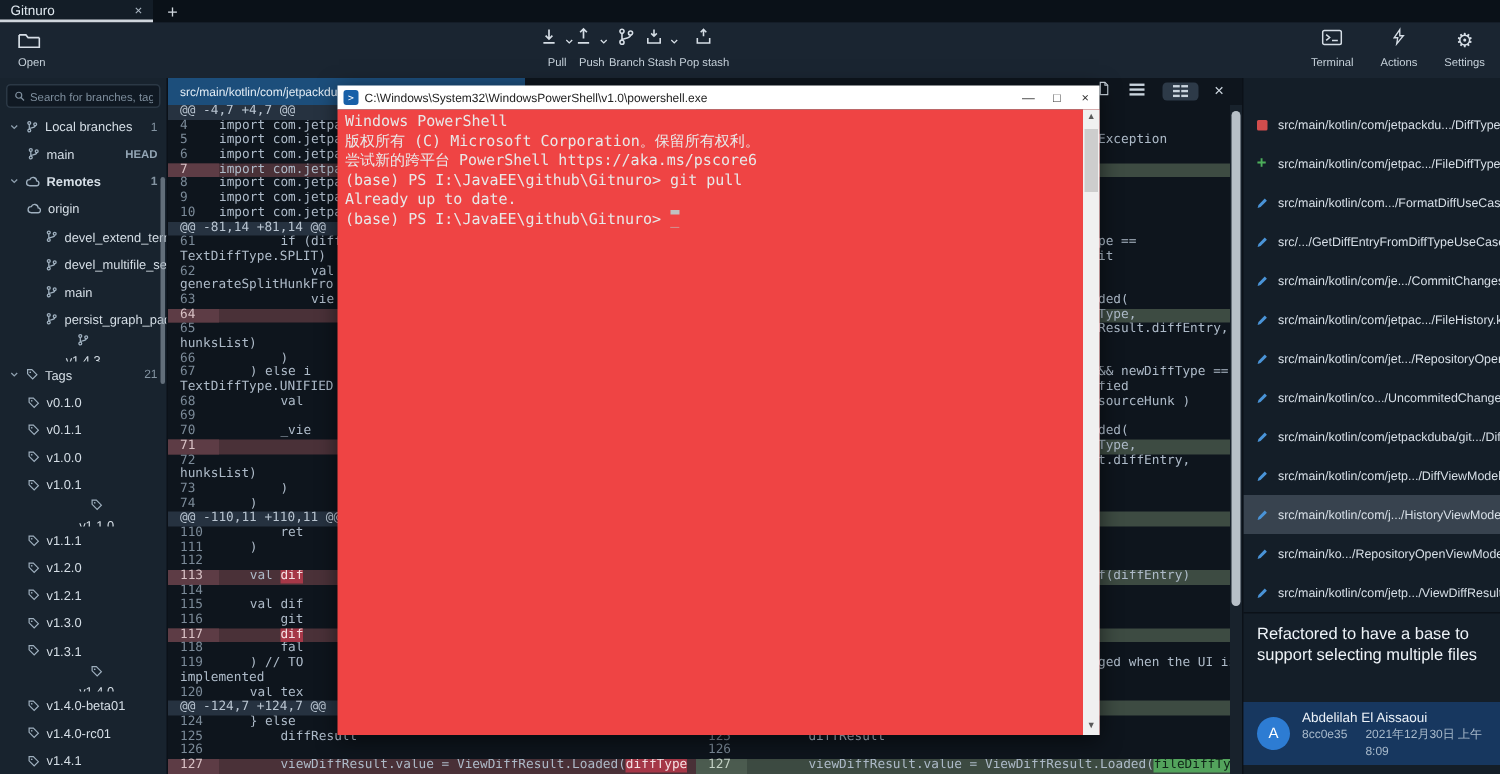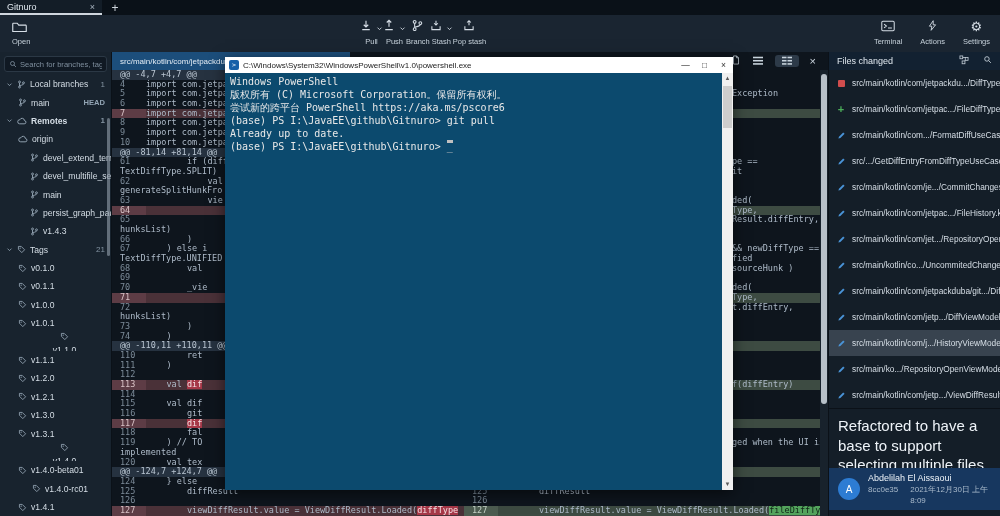--- a/index.html
+++ b/index.html
@@ -61,42 +61,42 @@
   .hl-add{background:#53a35c;color:#0f2417;}
   #diff-scroll{position:absolute;right:0;top:18px;width:8px;bottom:0;background:#18222c;}
   #diff-scroll .thumb{position:absolute;left:1px;top:4px;width:6px;height:330px;background:#b7c0c8;border-radius:3px;}
   
   #console{position:absolute;left:225px;top:57px;width:508px;height:433px;z-index:6;box-shadow:0 3px 14px rgba(0,0,0,.55);}
   #console-title{height:16px;background:#ffffff;display:flex;align-items:center;padding-left:4px;font-size:8px;color:#222;}
   .ps-ico{width:10px;height:10px;background:#1860a8;border-radius:2px;color:#fff;font-size:6.5px;line-height:10px;
           text-align:center;margin-right:4px;font-family:"DejaVu Sans Mono",monospace;flex:0 0 auto;}
   #console-title .t{white-space:nowrap;overflow:hidden;flex:1;}
   .win-btn{width:19px;text-align:center;font-size:8.5px;color:#333;flex:0 0 auto;}
-  #console-body{position:absolute;left:0;top:16px;right:0;bottom:0;background:#0c4a6e;overflow:hidden;
+  #console-body{position:absolute;left:0;top:16px;right:0;bottom:0;background:#ef4444;overflow:hidden;
                 font-family:"DejaVu Sans Mono",monospace;font-size:10px;line-height:13px;color:#e8e8e8;
                 padding:2px 0 0 5px;white-space:pre;}
   #console-sb{position:absolute;top:16px;right:0;width:11px;bottom:0;background:#f0f0f0;}
   #console-sb .ar{position:absolute;left:0;width:11px;height:11px;color:#5a5a5a;font-size:6px;line-height:11px;text-align:center;}
   #console-sb .up{top:0;}
   #console-sb .dn{bottom:0;}
   #console-sb .thumb{position:absolute;left:1px;right:1px;top:13px;height:42px;background:#cdcdcd;}
   .cursor{background:#c0c0c0;color:#c0c0c0;display:inline-block;width:6px;height:3px;vertical-align:baseline;}
   
   #files{position:absolute;left:828px;top:52px;right:0;bottom:0;background:#141e28;border-left:1px solid #0b1118;box-sizing:border-box;}
   #files-header{height:18px;background:#122131;display:flex;align-items:center;padding:0 8px;color:#dfe7ee;font-size:9px;}
   #files-header .hicons{margin-left:auto;display:flex;gap:14px;color:#c2cdd6;}
   #files-list{position:absolute;left:0;top:18px;right:0;height:338px;overflow:hidden;}
   .file-row{height:26px;display:flex;align-items:center;padding:0 7px;font-size:8.3px;color:#d7dfe7;gap:6px;white-space:nowrap;overflow:hidden;}
   .file-row.sel{background:#38434f;}
   .fs{width:10px;flex:0 0 auto;display:flex;align-items:center;justify-content:center;}
   .fs .sq{width:7px;height:7px;background:#d14d4d;border-radius:1px;}
   .fs .plus{color:#4cae5a;font-size:11px;font-weight:bold;line-height:10px;}
   .fs svg{color:#4a94d8;}
   #commit-msg{position:absolute;left:0;top:356px;right:0;height:56px;border-top:1px solid #0b1118;padding:7px 9px;
-              box-sizing:border-box;font-size:15px;line-height:1.3;color:#eef3f8;}
+              box-sizing:border-box;font-size:11px;line-height:1.3;color:#eef3f8;}
   #author-bar{position:absolute;left:0;bottom:6px;right:0;height:42px;background:#17375f;display:flex;align-items:center;padding:0 9px;box-sizing:border-box;}
   .avatar{width:22px;height:22px;border-radius:50%;background:#2d7cd3;color:#fff;font-size:10px;display:flex;
           align-items:center;justify-content:center;margin-right:8px;flex:0 0 auto;}
   .a-name{font-size:9px;color:#ecf2f8;line-height:12px;}
   .a-meta{font-size:8px;color:#a9bacb;display:flex;gap:12px;line-height:11px;}
 </style>
 </head>
 <body>
 
 <div id="tabbar">
@@ -310,21 +310,21 @@
             <g fill="none" stroke="currentColor" stroke-width="1.5">
               <circle cx="4.5" cy="3.5" r="1.7"></circle>
               <circle cx="4.5" cy="12.5" r="1.7"></circle>
               <circle cx="11.5" cy="5" r="1.7"></circle>
               <path d="M4.5 5.3v5.4M11.5 6.8c0 3-7 2.2-7 4"></path>
             </g>
           </svg>
         </span>
         <span>persist_graph_padding</span>
       </div>
-      <div class="sb-row" style="padding-left: 30px;">
+      <div class="sb-row" style=" flex-direction: column;">
         <span class="sico">
           <svg width="9" height="9" viewBox="0 0 16 16">
             <g fill="none" stroke="currentColor" stroke-width="1.5">
               <circle cx="4.5" cy="3.5" r="1.7"></circle>
               <circle cx="4.5" cy="12.5" r="1.7"></circle>
               <circle cx="11.5" cy="5" r="1.7"></circle>
               <path d="M4.5 5.3v5.4M11.5 6.8c0 3-7 2.2-7 4"></path>
             </g>
           </svg>
         </span>
@@ -446,21 +446,21 @@
       </div>
       <div class="sb-row" style="padding-left: 18px;">
         <span class="sico">
           <svg width="9" height="9" viewBox="0 0 16 16">
             <path d="M2.5 2.5h5l6 6-5 5-6-6z" fill="none" stroke="currentColor" stroke-width="1.4"></path>
             <circle cx="5.6" cy="5.6" r="1" fill="currentColor"></circle>
           </svg>
         </span>
         <span>v1.4.0-beta01</span>
       </div>
-      <div class="sb-row" style="padding-left: 32px;">
+      <div class="sb-row" style="padding-left: 18px;">
         <span class="sico">
           <svg width="9" height="9" viewBox="0 0 16 16">
             <path d="M2.5 2.5h5l6 6-5 5-6-6z" fill="none" stroke="currentColor" stroke-width="1.4"></path>
             <circle cx="5.6" cy="5.6" r="1" fill="currentColor"></circle>
           </svg>
         </span>
         <span>v1.4.0-rc01</span>
       </div>
       <div class="sb-row" style="padding-left: 18px;">
         <span class="sico">
@@ -618,37 +618,20 @@
   </div>
   <div id="console-body"><div>Windows PowerShell</div><div>版权所有 (C) Microsoft Corporation。保留所有权利。</div><div></div><div>尝试新的跨平台 PowerShell https://aka.ms/pscore6</div><div></div><div>(base) PS I:\JavaEE\github\Gitnuro&gt; git pull</div><div>Already up to date.</div><div>(base) PS I:\JavaEE\github\Gitnuro&gt; <span class="cursor">_</span></div></div>
   <div id="console-sb">
     <div class="ar up">▲</div>
     <div class="thumb"></div>
     <div class="ar dn">▼</div>
   </div>
 </div>
 
 <div id="files">
-  <div id="files-header">
-    <span>Files changed</span>
-    <span class="hicons">
-      <span><svg width="10" height="10" viewBox="0 0 16 16">
-            <g fill="none" stroke="currentColor" stroke-width="1.3">
-              <rect x="1.5" y="1.5" width="4.5" height="4.5"></rect>
-              <rect x="10" y="4" width="4.5" height="4.5"></rect>
-              <rect x="5" y="9.5" width="4.5" height="4.5"></rect>
-              <path d="M6 4h4M9.5 9.5V8.5"></path>
-            </g>
-          </svg></span>
-      <span><svg width="9" height="9" viewBox="0 0 16 16">
-            <circle cx="7" cy="7" r="4" fill="none" stroke="currentColor" stroke-width="1.6"></circle>
-            <path d="M10 10l4 4" stroke="currentColor" stroke-width="1.6"></path>
-          </svg></span>
-    </span>
-  </div>
   <div id="files-list">
       <div class="file-row">
         <span class="fs">
           <span class="sq"></span>
         </span>
         <span>src/main/kotlin/com/jetpackdu.../DiffType.kt</span>
       </div>
       <div class="file-row">
         <span class="fs">
           <span class="plus">+</span>

